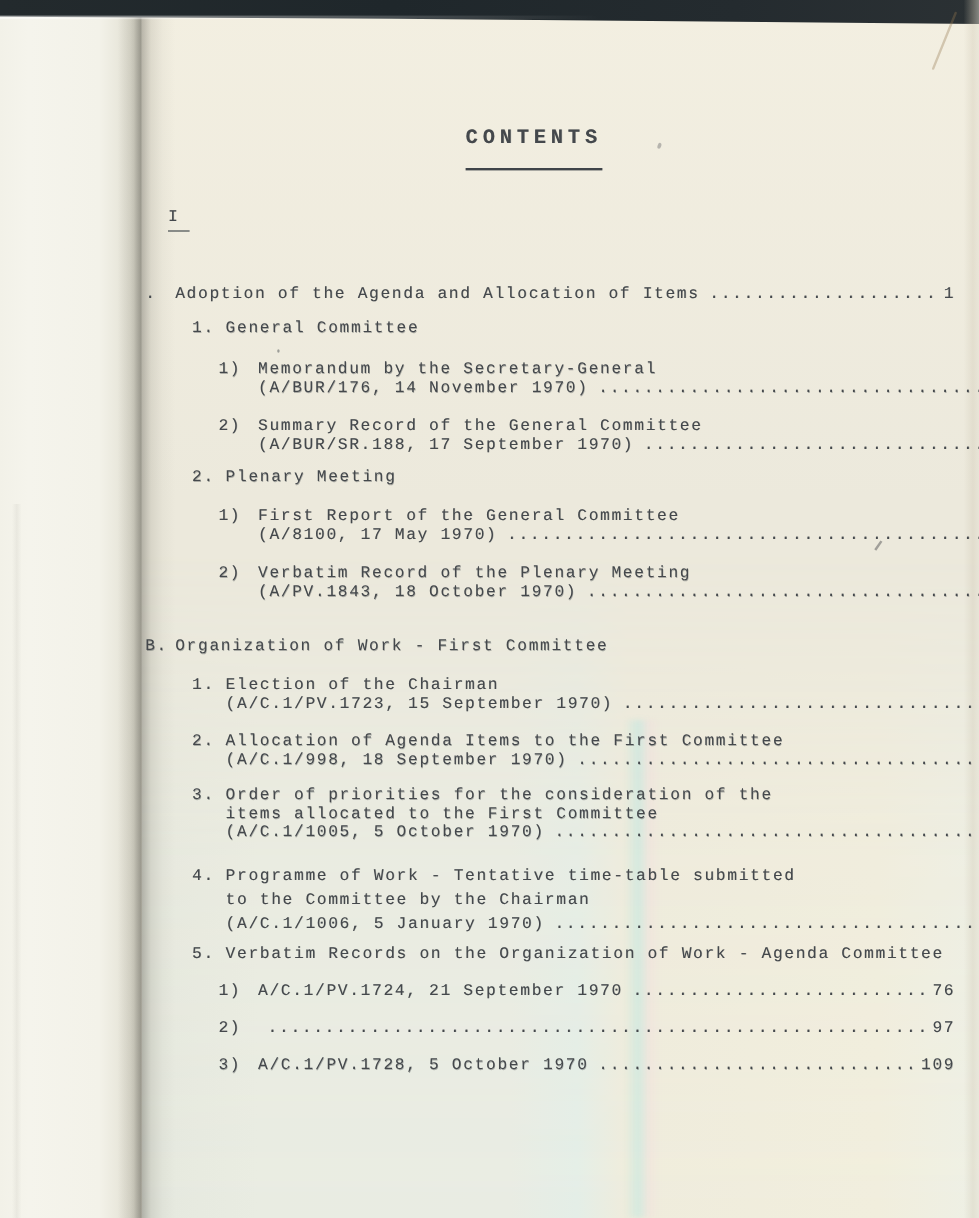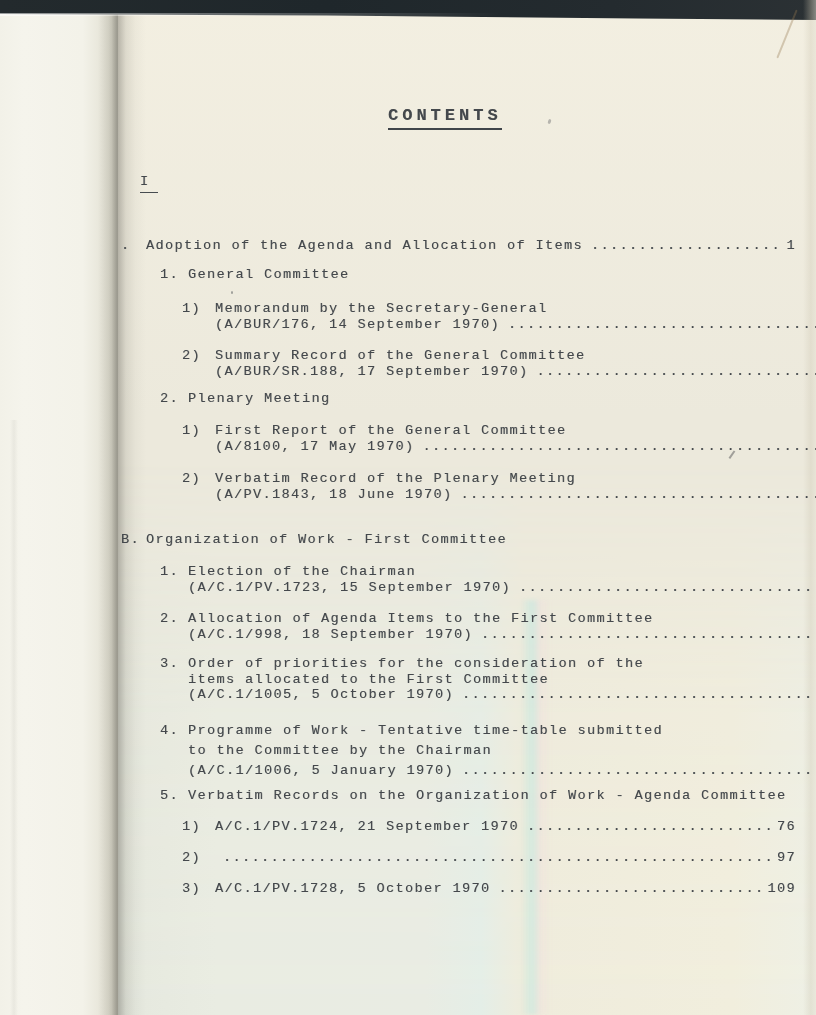--- a/index.html
+++ b/index.html
@@ -59,21 +59,21 @@
 
   
   #content{
     position:absolute;inset:0;z-index:10;
     color:#44484c;font-size:13.5px;letter-spacing:1.4px;
     text-shadow:0.4px 0.4px 0.5px rgba(65,70,74,0.38);
   }
   .title{
     position:absolute;top:106px;left:388px;
     font-size:17px;font-weight:bold;letter-spacing:4px;
-    padding-bottom:3px;border-bottom:2px solid #3f4449;white-space:nowrap;
+    padding-bottom:15px;border-bottom:2px solid #3f4449;white-space:nowrap;
   }
   .section-heading{
     position:absolute;top:174px;left:140px;display:inline-flex;
     padding-bottom:3px;border-bottom:1.6px solid #474c50;white-space:nowrap;
   }
   .section-heading .numeral{width:18px;flex:0 0 auto;}
   .row{
     position:absolute;right:20px;display:flex;align-items:baseline;
     line-height:15.5px;white-space:nowrap;
   }
@@ -124,21 +124,21 @@
   <div class="row lvl1" style="top:267px">
     <span class="lbl">1.</span>
     <span class="txt">General Committee</span>
   </div>
 
   <div class="row lvl2" style="top:301px">
     <span class="lbl">1)</span>
     <div class="col">
       <span class="line">Memorandum by the Secretary-General</span>
       <div class="docline">
-        <span class="doc">(A/BUR/176, 14 September 1970)</span>
+        <span class="doc">(A/BUR/176, 14 November 1970)</span>
         <span class="leader"></span>
 
       </div>
     </div>
   </div>
 
   <div class="row lvl2" style="top:348px">
     <span class="lbl">2)</span>
     <div class="col">
       <span class="line">Summary Record of the General Committee</span>
@@ -165,21 +165,21 @@
 
       </div>
     </div>
   </div>
 
   <div class="row lvl2" style="top:471px">
     <span class="lbl">2)</span>
     <div class="col">
       <span class="line">Verbatim Record of the Plenary Meeting</span>
       <div class="docline">
-        <span class="doc">(A/PV.1843, 18 June 1970)</span>
+        <span class="doc">(A/PV.1843, 18 October 1970)</span>
         <span class="leader"></span>
 
       </div>
     </div>
   </div>
 
   <div class="row lvl0" style="top:532px">
     <span class="lbl">B.</span>
     <span class="txt">Organization of Work - First Committee</span>
   </div>

